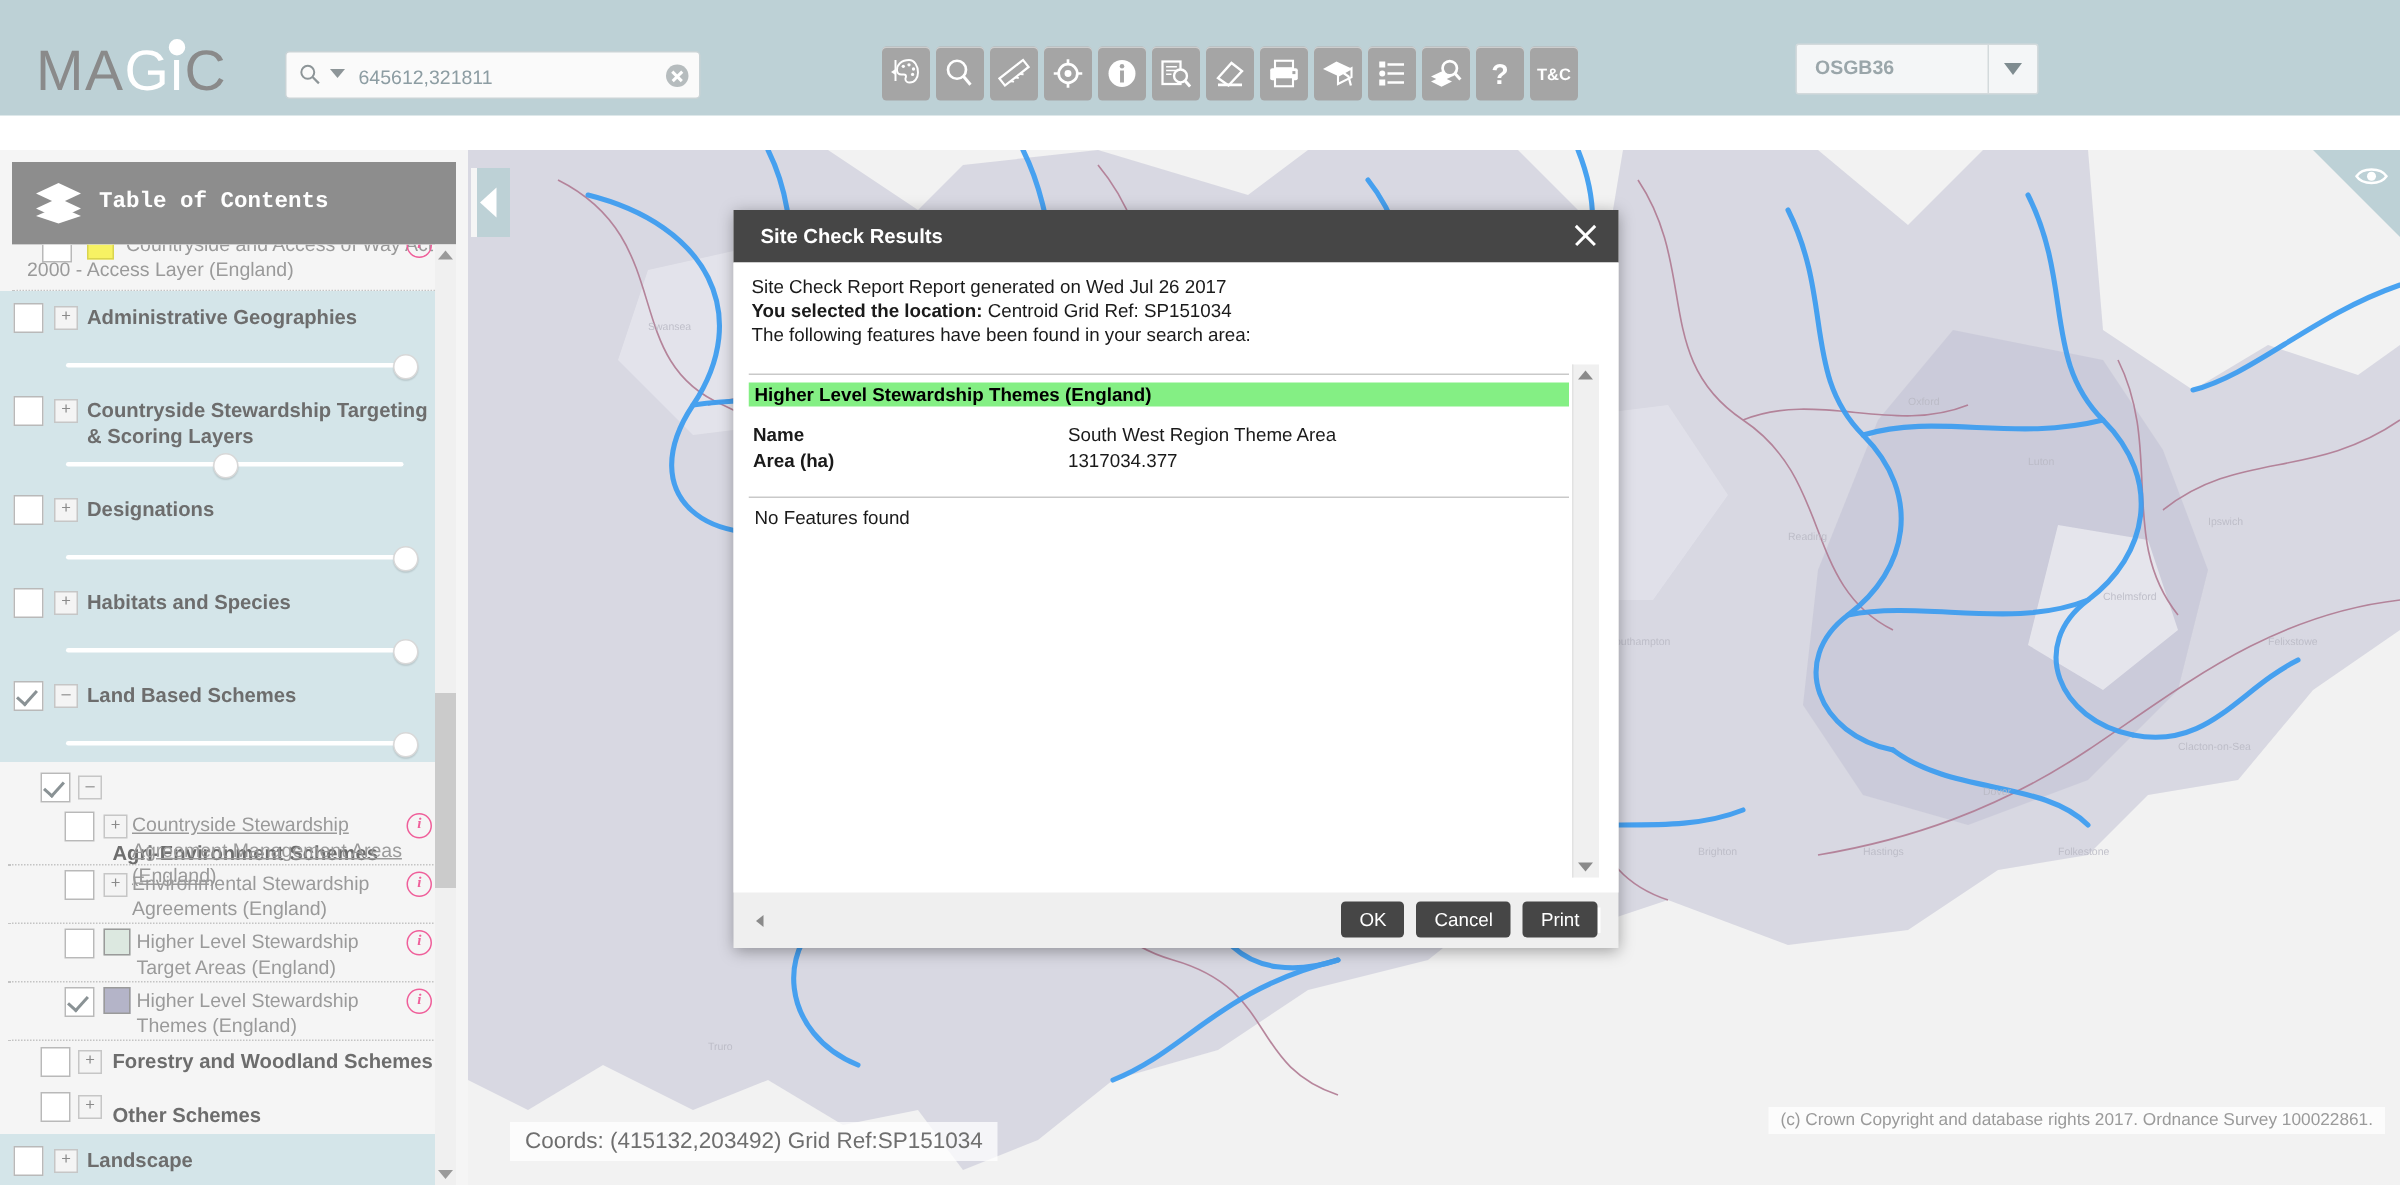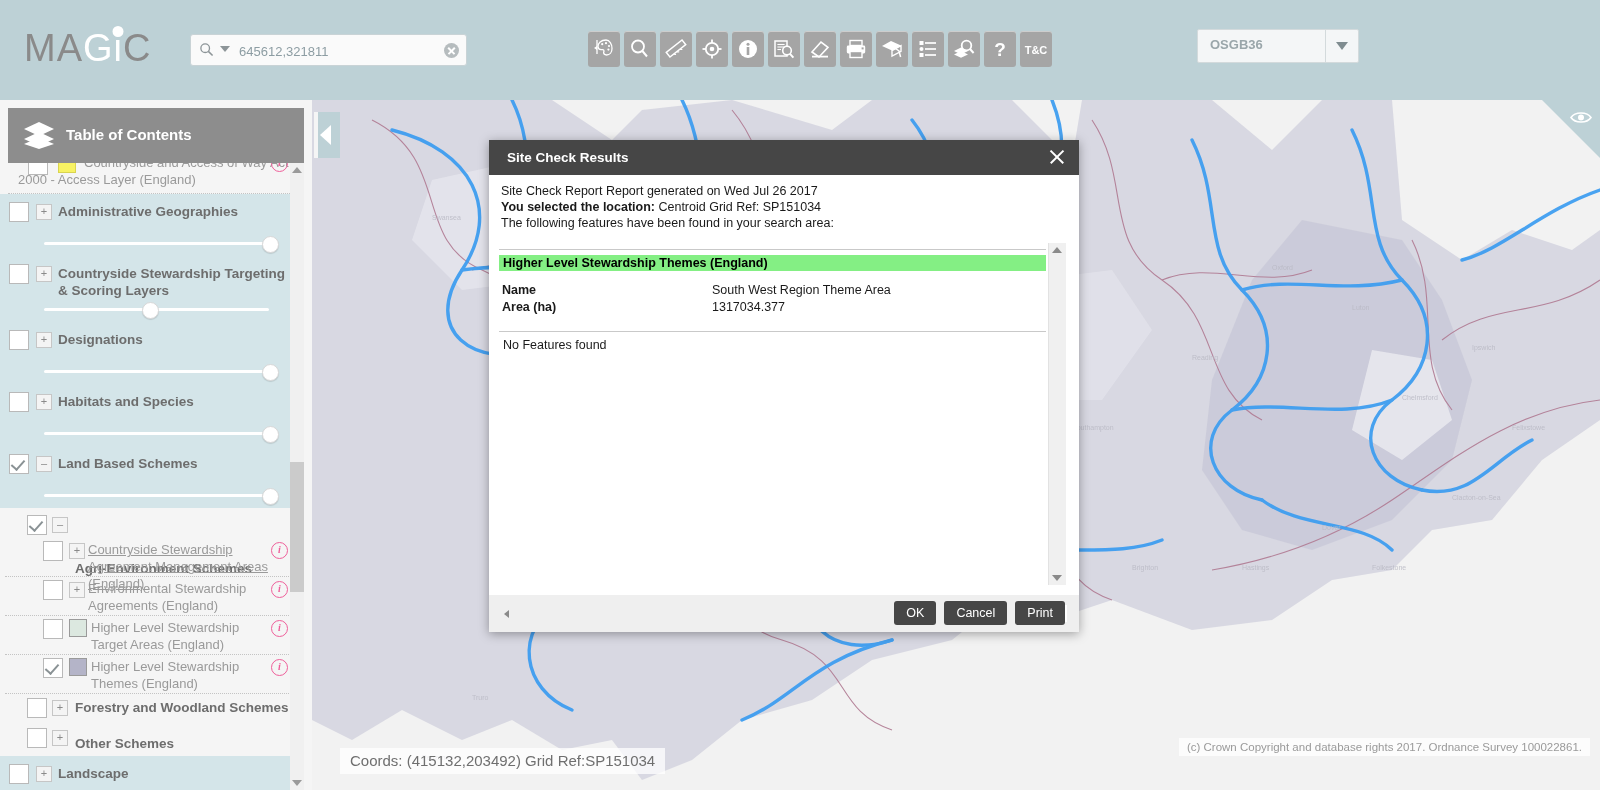--- a/index.html
+++ b/index.html
@@ -5,21 +5,21 @@
 <style>
   html,body{margin:0;padding:0;}
   body{
     width:1600px;height:790px;overflow:hidden;position:relative;
     font-family:"Liberation Sans","DejaVu Sans",sans-serif;
     background:#ffffff;color:#6b6b6b;
     -webkit-font-smoothing:antialiased;
   }
   
   #header{
-    position:absolute;left:0;top:0;width:1600px;height:100px;
+    position:absolute;left:0;top:0;width:1600px;height:77px;
     background:#bdd1d6;
   }
   #logo{
     position:absolute;left:24px;top:26px;
     font-size:38px;font-weight:400;letter-spacing:1px;
     font-family:"Liberation Sans","DejaVu Sans",sans-serif;
     white-space:nowrap;line-height:44px;
   }
   #logo .gray{color:#8a8a8a;}
   #logo .white{color:#ffffff;}
@@ -138,20 +138,21 @@
     font-size:11.5px;color:#9a9a9a;
   }
   
   #toc{
     position:absolute;left:0;top:100px;width:312px;height:690px;
     background:#f5f5f5;overflow:hidden;
   }
   #toc-header{
     position:absolute;left:8px;top:8px;width:296px;height:55px;
     background:#8d8d8d;
+    font-family:Liberation Mono, monospace;
   }
   #toc-header .ttl{
     position:absolute;left:58px;top:18px;color:#ffffff;font-size:15px;font-weight:bold;
   }
   #toc-header svg{position:absolute;left:14px;top:12px;}
   #toc-list{
     position:absolute;left:0;top:63px;width:304px;height:627px;overflow:hidden;
   }
   .grp{background:#d4e5e9;position:relative;padding:0;}
   .grp.plain{background:#f5f5f5;}

